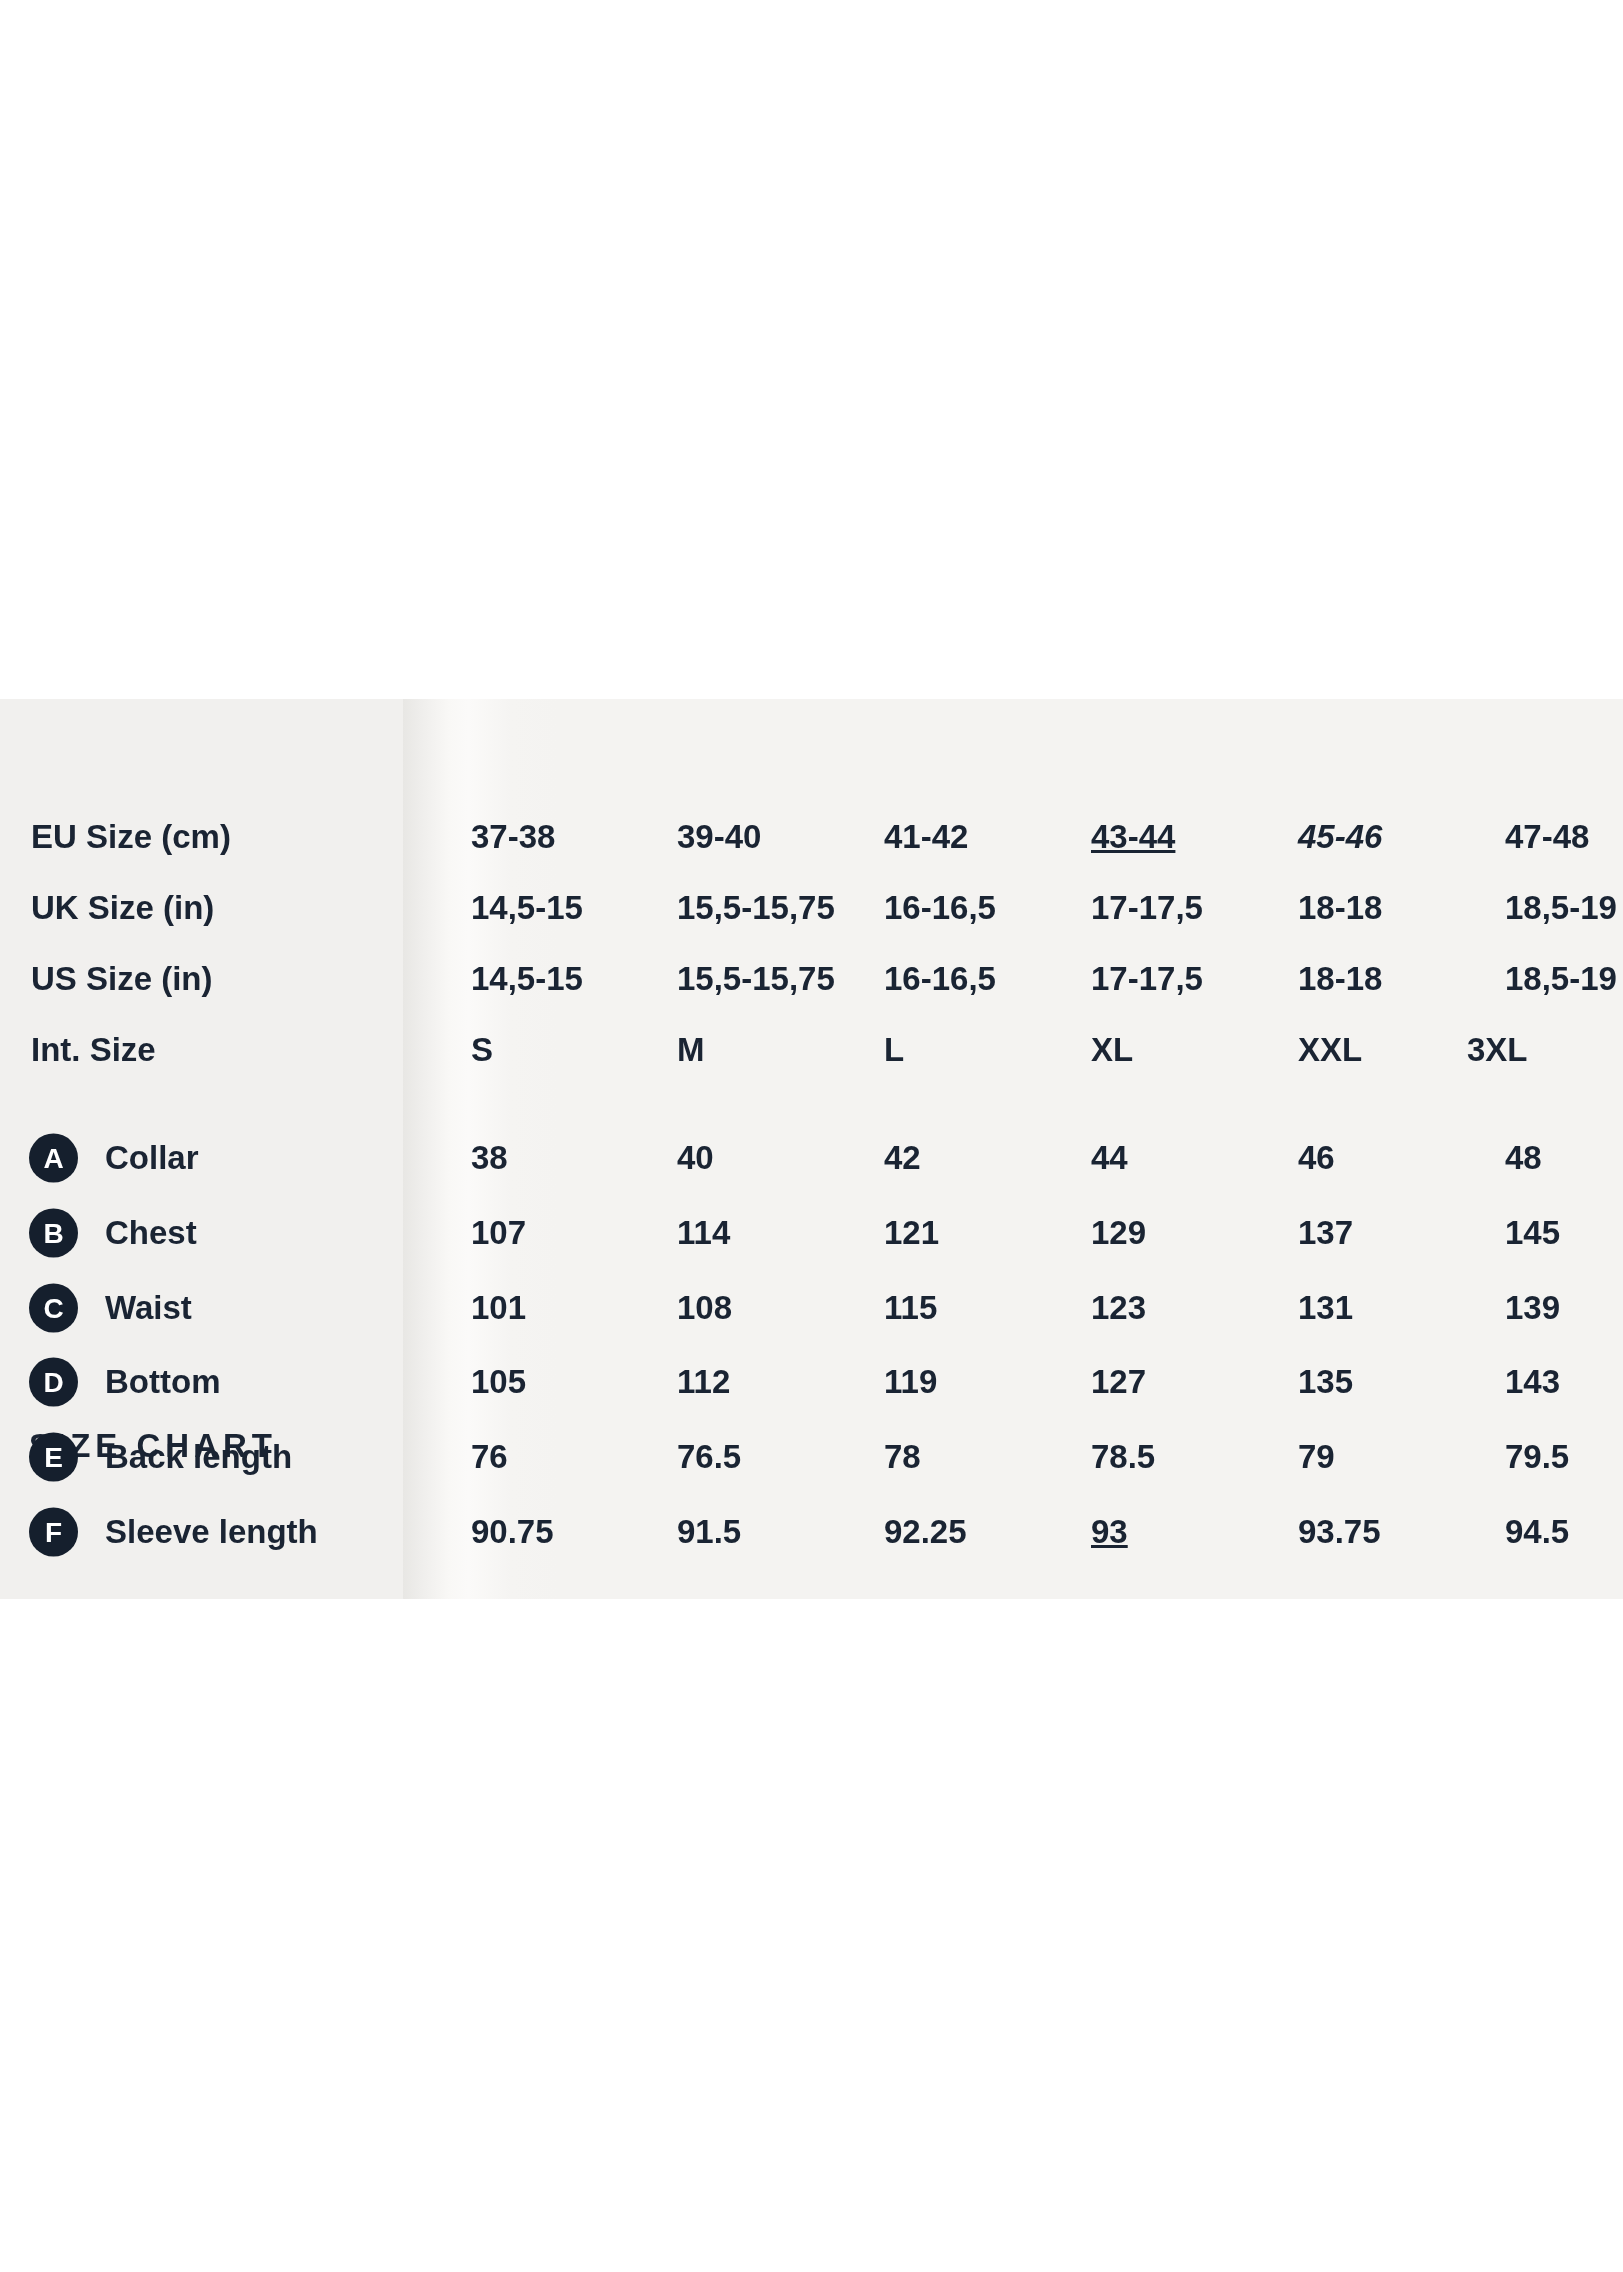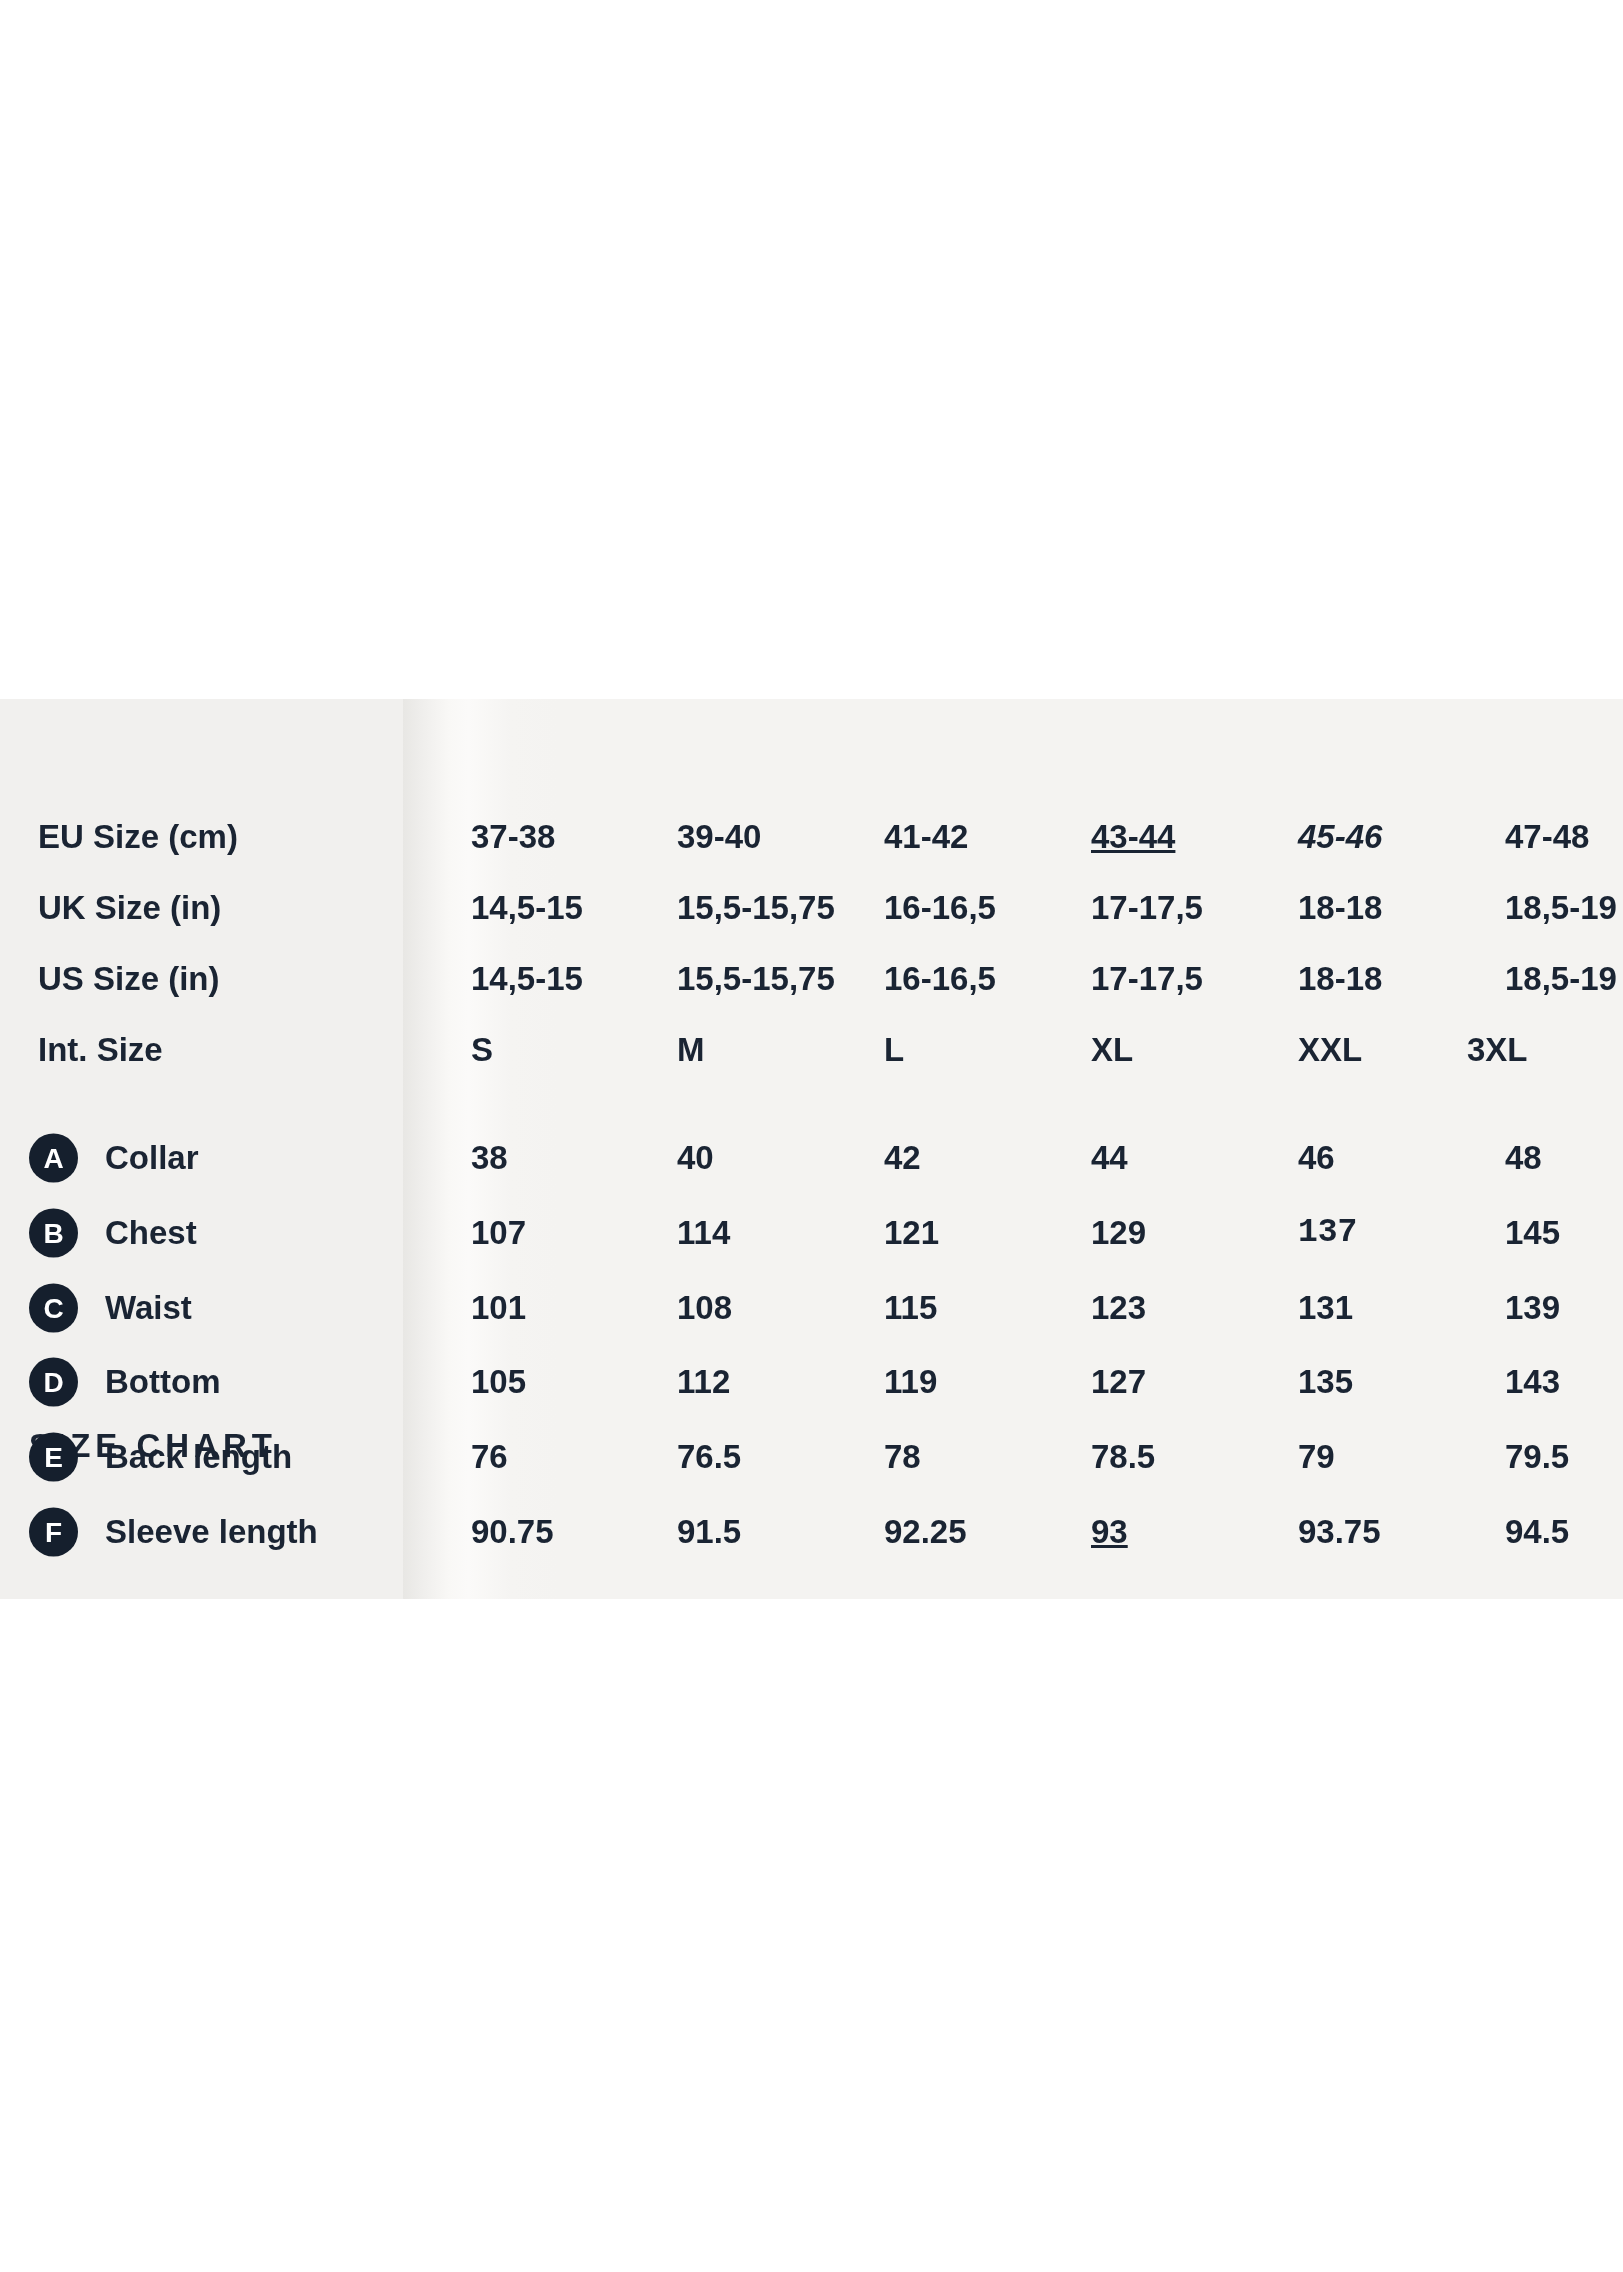--- a/index.html
+++ b/index.html
@@ -56,21 +56,21 @@
   .cell{
     position:absolute;
     top:0;
     height:56px;
     line-height:56px;
     font-size:33px;
     font-weight:700;
     white-space:nowrap;
     color:#1a2433;
   }
-  .size-label{ left:38px; }
+  .size-label{ left:31px; }
   .measure-label{ left:105px; }
   .badge{
     position:absolute;
     left:29px; top:50%;
     transform:translateY(-50%);
     width:49px; height:49px;
     border-radius:50%;
     background:#151f2d;
     color:#ffffff;
     display:flex;
@@ -136,21 +136,21 @@
           <div class="cell" style="left: 1298px;">46</div>
           <div class="cell" style="left: 1505px;">48</div>
         </div>
         <div class="row" style="top: 506px;">
     <span class="badge">B</span>
     <div class="cell measure-label">Chest</div>
   <div class="cell" style="left: 471px;">107</div>
           <div class="cell" style="left: 677px;">114</div>
           <div class="cell" style="left: 884px;">121</div>
           <div class="cell" style="left: 1091px;">129</div>
-          <div class="cell" style="left: 1298px; font-family: Liberation Mono, monospace;">137</div>
+          <div class="cell" style="left: 1298px;">137</div>
           <div class="cell" style="left: 1505px;">145</div>
         </div>
         <div class="row" style="top: 581px;">
     <span class="badge">C</span>
     <div class="cell measure-label">Waist</div>
   <div class="cell" style="left: 471px;">101</div>
           <div class="cell" style="left: 677px;">108</div>
           <div class="cell" style="left: 884px;">115</div>
           <div class="cell" style="left: 1091px;">123</div>
           <div class="cell" style="left: 1298px;">131</div>

